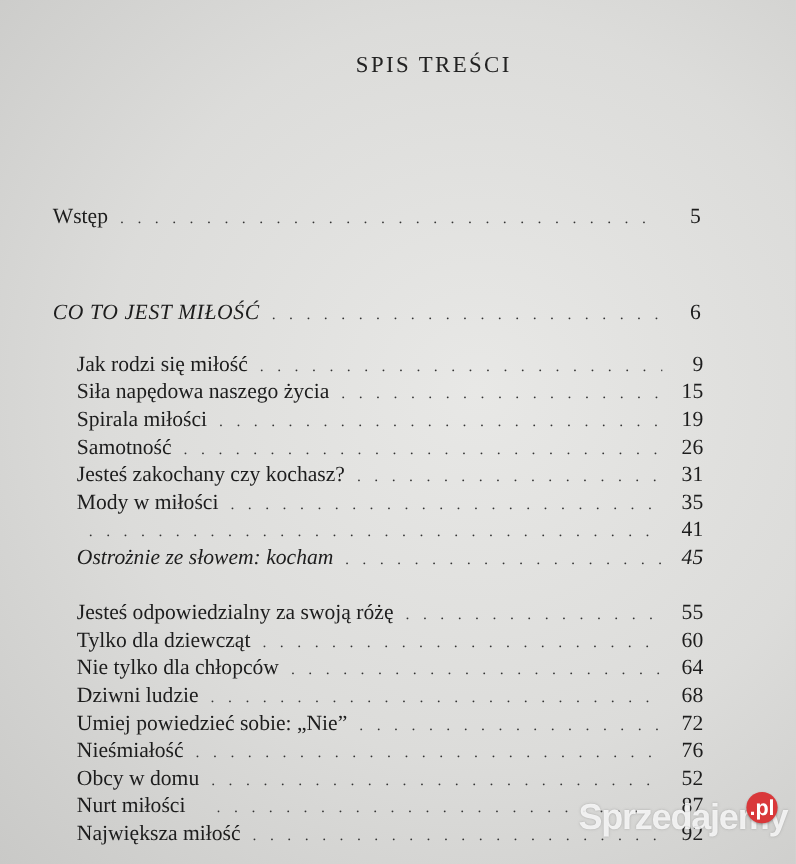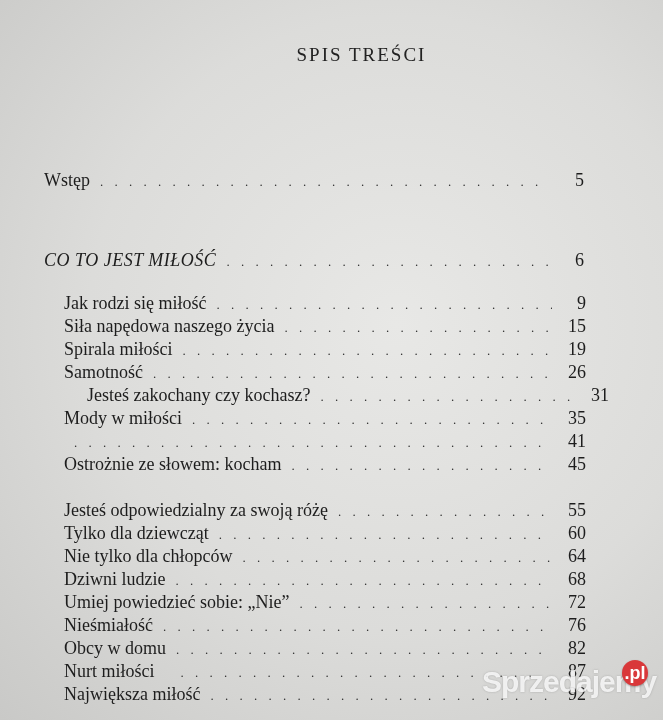--- a/index.html
+++ b/index.html
@@ -137,35 +137,35 @@
   <div class="toc-row sub-entry" style="top:338px;">
     <span class="label">Spirala miłości</span>
     <span class="dots"></span>
     <span class="page-num">19</span>
   </div>
   <div class="toc-row sub-entry" style="top:361px;">
     <span class="label">Samotność</span>
     <span class="dots"></span>
     <span class="page-num">26</span>
   </div>
-  <div class="toc-row sub-entry" style="top:384px;margin-left:23px;">
+  <div class="toc-row sub-entry" style="top:384px;">
     <span class="label">Jesteś zakochany czy kochasz?</span>
     <span class="dots"></span>
     <span class="page-num">31</span>
   </div>
   <div class="toc-row sub-entry" style="top:407px;">
     <span class="label">Mody w miłości</span>
     <span class="dots"></span>
     <span class="page-num">35</span>
   </div>
   <div class="toc-row sub-entry" style="top:430px;">
     <span class="dots"></span>
     <span class="page-num">41</span>
   </div>
-  <div class="toc-row sub-entry" style="top:453px;">
+  <div class="toc-row sub-entry" style="top:453px;font-style:italic;">
     <span class="label">Ostrożnie ze słowem: kocham</span>
     <span class="dots"></span>
     <span class="page-num">45</span>
   </div>
   <div class="toc-row sub-entry" style="top:499px;">
     <span class="label">Jesteś odpowiedzialny za swoją różę</span>
     <span class="dots"></span>
     <span class="page-num">55</span>
   </div>
   <div class="toc-row sub-entry" style="top:522px;">
@@ -189,21 +189,21 @@
     <span class="page-num">72</span>
   </div>
   <div class="toc-row sub-entry" style="top:614px;">
     <span class="label">Nieśmiałość</span>
     <span class="dots"></span>
     <span class="page-num">76</span>
   </div>
   <div class="toc-row sub-entry" style="top:637px;">
     <span class="label">Obcy w domu</span>
     <span class="dots"></span>
-    <span class="page-num">82</span>
+    <span class="page-num">52</span>
   </div>
   <div class="toc-row sub-entry" style="top:660px;gap:16px;">
     <span class="label">Nurt miłości</span>
     <span class="dots"></span>
     <span class="page-num">87</span>
   </div>
   <div class="toc-row sub-entry" style="top:683px;">
     <span class="label">Największa miłość</span>
     <span class="dots"></span>
     <span class="page-num">92</span>

